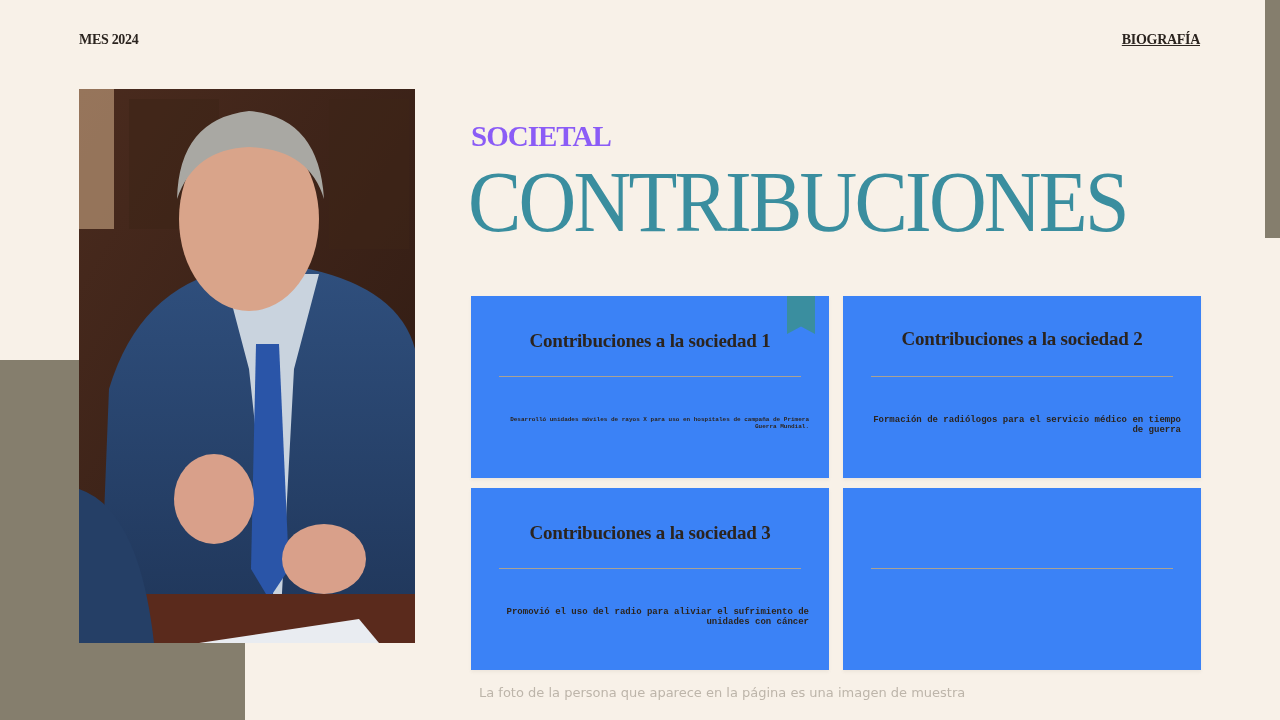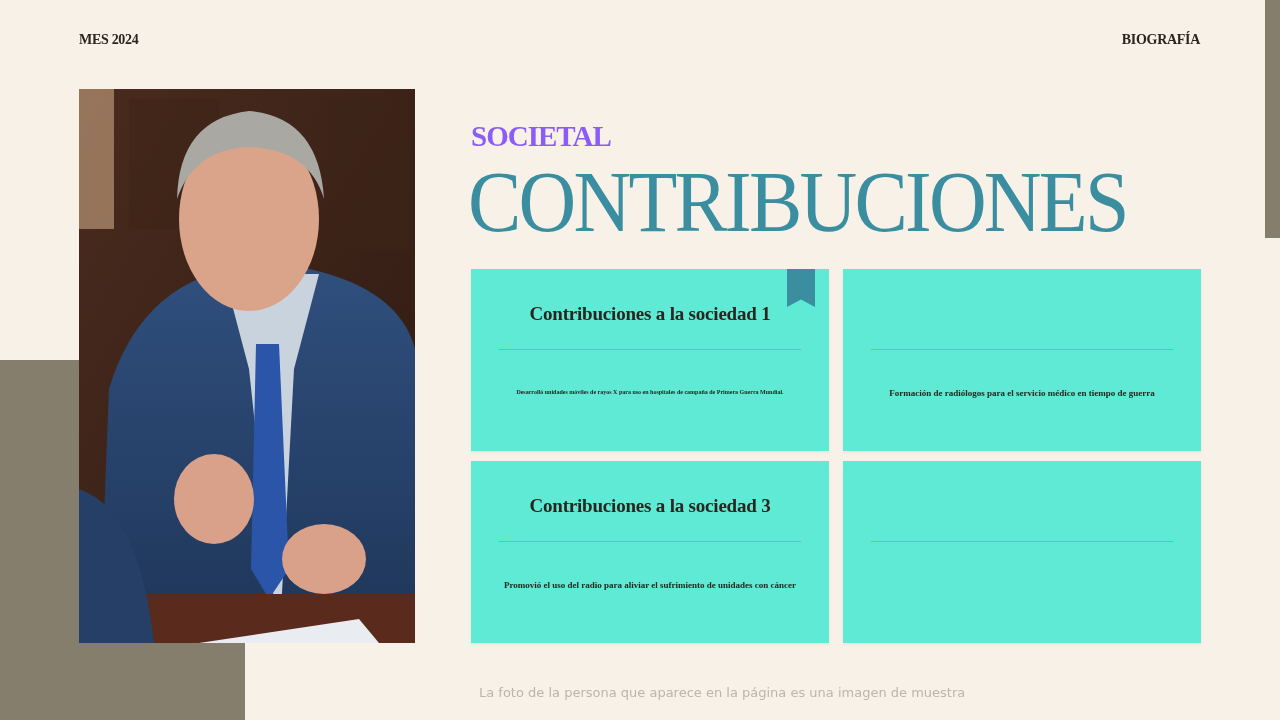--- a/index.html
+++ b/index.html
@@ -17,21 +17,21 @@
     .deco-right {
       position: absolute; left: 1265px; top: 0; width: 15px; height: 238px;
       background: #857e6d;
     }
     .top-label {
       position: absolute; top: 32px; font-size: 14px; font-weight: bold;
       letter-spacing: -0.3px; color: #2b241f;
       font-family: "Liberation Serif", serif;
     }
     .top-left { left: 79px; }
-    .top-right { right: 80px; }
+    .top-right { right: 80px; text-decoration: underline; }
 
     .photo {
       position: absolute; left: 79px; top: 89px; width: 336px; height: 554px;
       overflow: hidden; background: #3a2318;
     }
     .photo svg { width: 100%; height: 100%; display: block; }
 
     .eyebrow {
       position: absolute; left: 471px; top: 120px;
       font-family: "Liberation Serif", serif; font-weight: bold;
@@ -40,36 +40,37 @@
     .headline {
       position: absolute; left: 468px; top: 152px;
       font-family: "Liberation Serif", serif;
       font-size: 86px; line-height: 100px; letter-spacing: -3px;
       color: #3a8e9f; transform: scaleX(0.93); transform-origin: left top;
       white-space: nowrap;
     }
 
     .card {
       position: absolute; width: 358px; height: 182px;
-      background: #5eead4;
+      background: #3b82f6;
       box-shadow: 0 2px 3px rgba(120,100,80,0.08);
       text-align: center;
+      margin-top: 27px;
     }
     .card .ct {
       position: absolute; left: 0; right: 0; top: 34px;
       font-family: "Liberation Serif", serif; font-weight: bold;
       font-size: 19px; color: #2b241f; letter-spacing: -0.2px;
     }
     .card .rule {
       position: absolute; left: 28px; right: 28px; top: 80px;
       height: 1px; background: #aaa293;
     }
     .card .cd {
       position: absolute; left: 20px; right: 20px;
-      font-family: Liberation Serif, serif; font-weight: bold; color: #2b241f;
+      font-family: Liberation Mono, monospace; font-weight: bold; color: #2b241f; text-align: right;
     }
     .cd.xs { top: 120px; font-size: 6px; }
     .cd.sm { top: 119px; font-size: 9px; }
     .cd.md { top: 116px; font-size: 16px; }
 
     .ribbon {
       position: absolute; right: 14px; top: 0; width: 28px; height: 38px;
       background: #3a8e9f;
       clip-path: polygon(0 0, 100% 0, 100% 100%, 50% 80%, 0 100%);
     }
@@ -128,20 +129,21 @@
 <div class="headline">CONTRIBUCIONES</div>
 
 <div class="card" style="left:471px; top:269px;">
   <div class="ribbon"></div>
   <div class="ct">Contribuciones a la sociedad 1</div>
   <div class="rule"></div>
   <div class="cd xs">Desarrolló unidades móviles de rayos X para uso en hospitales de campaña de Primera Guerra Mundial.</div>
 </div>
 
 <div class="card" style="left:843px; top:269px;">
+  <div class="ct" style="top:32px;">Contribuciones a la sociedad 2</div>
   <div class="rule"></div>
   <div class="cd sm">Formación de radiólogos para el servicio médico en tiempo de guerra</div>
 </div>
 
 <div class="card" style="left:471px; top:461px;">
   <div class="ct">Contribuciones a la sociedad 3</div>
   <div class="rule"></div>
   <div class="cd sm">Promovió el uso del radio para aliviar el sufrimiento de unidades con cáncer</div>
 </div>
 

